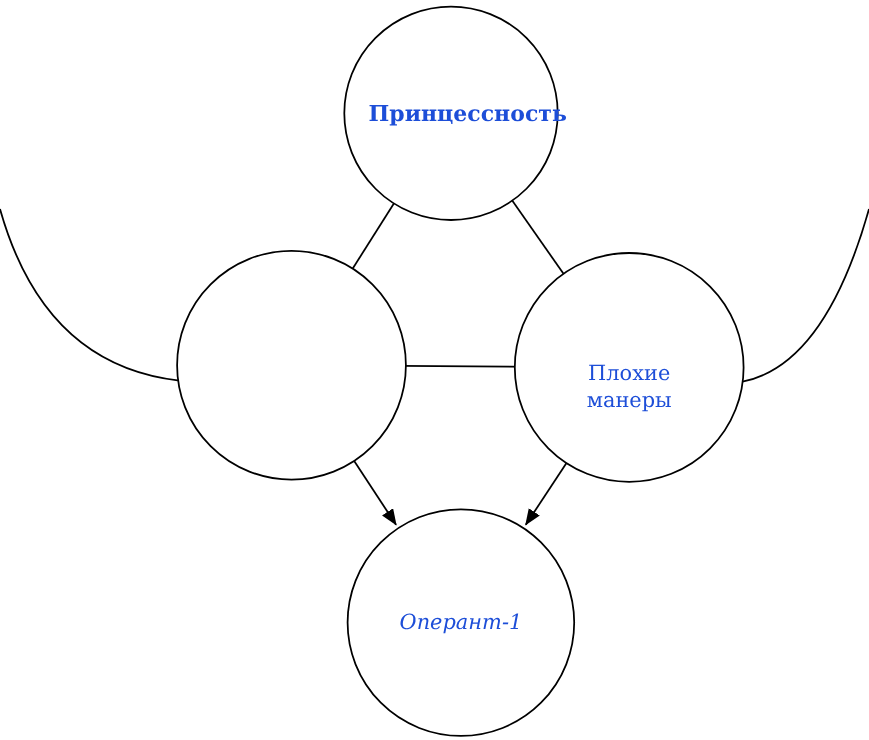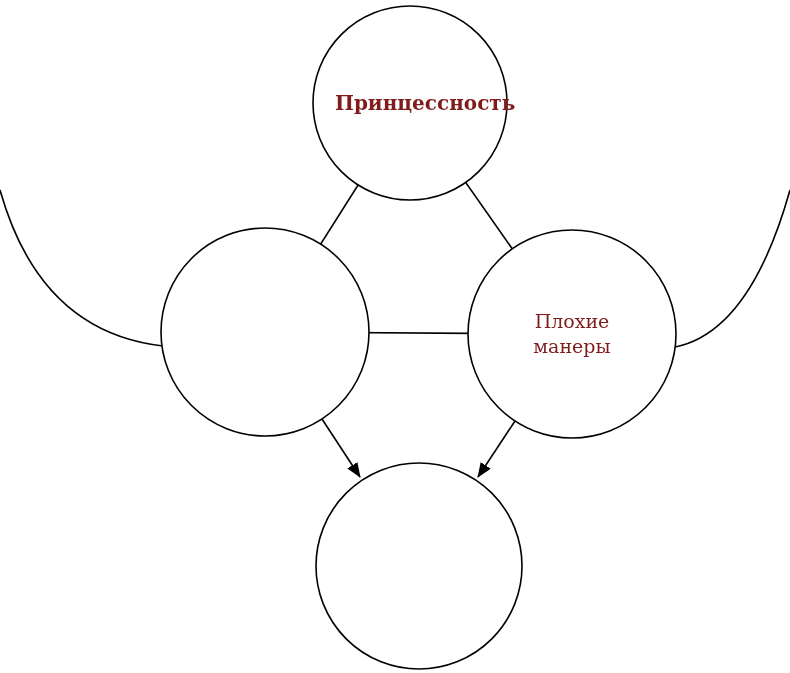--- a/index.html
+++ b/index.html
@@ -19,21 +19,21 @@
     position: absolute;
     left: 0;
     top: 0;
   }
   .node-label {
     position: absolute;
     display: flex;
     align-items: center;
     justify-content: center;
     text-align: center;
-    color: #7f1d1d;
+    color: #1d4ed8;
     font-size: 19px;
     line-height: 25px;
     pointer-events: none;
   }
   .node-label .inner {
     max-width: 150px;
   }
   .label-bold   { font-weight: bold; font-size: 20px; }
   .label-italic { font-style: italic; }
   .label-narrow .inner { max-width: 110px; }
@@ -64,18 +64,21 @@
 
     <line x1="322" y1="419" x2="360" y2="477" stroke="#000000" stroke-width="1.6" marker-end="url(#arrowhead)"></line>
     <line x1="515" y1="421" x2="478" y2="477" stroke="#000000" stroke-width="1.6" marker-end="url(#arrowhead)"></line>
   </svg>
 
   <div class="node-label label-bold" style="left:313px; top:6px; width:194px; height:194px;">
     <span class="inner">Принцессность</span>
   </div>
 
 
-  <div class="node-label label-narrow" style="left:468px; top:230px; width:208px; height:208px;align-items:center;">
+  <div class="node-label label-narrow" style="left:468px; top:248px; width:208px; height:208px;align-items:center;">
     <span class="inner">Плохие манеры</span>
   </div>
 
+  <div class="node-label label-italic" style="left:316px; top:463px; width:206px; height:206px;">
+    <span class="inner">Оперант-1</span>
+  </div>
 
 </div>
 
 </body></html>

